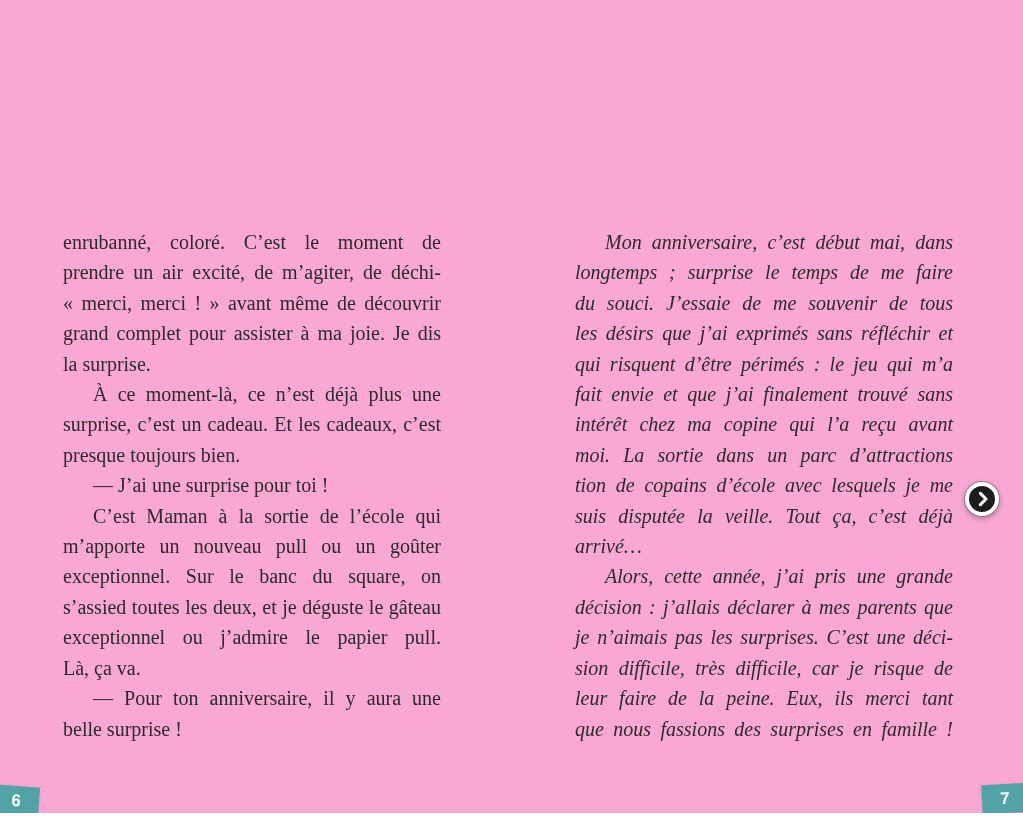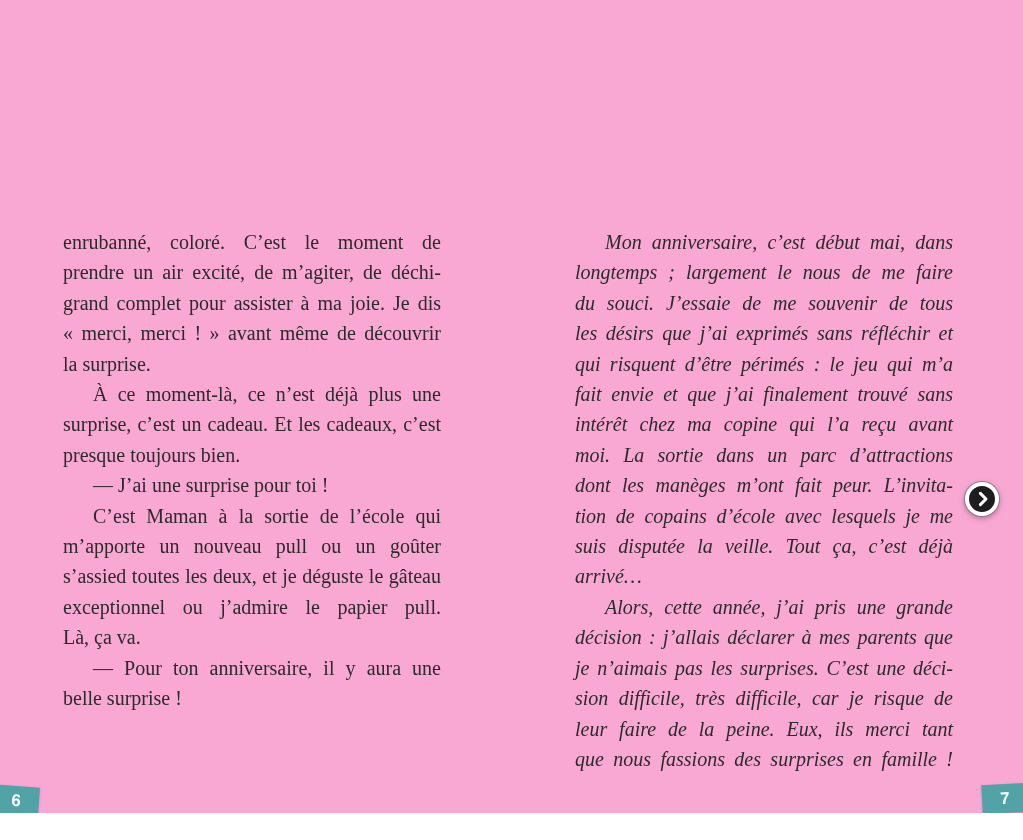--- a/index.html
+++ b/index.html
@@ -81,46 +81,46 @@
   }
 </style>
 </head>
 <body>
 
 <div id="canvas">
 
   <div class="page-col" id="left-col">
       <div class="line just">enrubanné, coloré. C’est le moment de</div>
       <div class="line just">prendre un air excité, de m’agiter, de déchi-</div>
+      <div class="line just">« merci, merci ! » avant même de découvrir</div>
       <div class="line just">grand complet pour assister à ma joie. Je dis</div>
-      <div class="line just">« merci, merci ! » avant même de découvrir</div>
       <div class="line">la surprise.</div>
       <div class="line indent just">À ce moment-là, ce n’est déjà plus une</div>
       <div class="line just">surprise, c’est un cadeau. Et les cadeaux, c’est</div>
       <div class="line">presque toujours bien.</div>
       <div class="line indent">— J’ai une surprise pour toi !</div>
       <div class="line indent just">C’est Maman à la sortie de l’école qui</div>
       <div class="line just">m’apporte un nouveau pull ou un goûter</div>
+      <div class="line just">exceptionnel. Sur le banc du square, on</div>
       <div class="line just">s’assied toutes les deux, et je déguste le gâteau</div>
       <div class="line just">exceptionnel ou j’admire le papier pull.</div>
       <div class="line">Là, ça va.</div>
       <div class="line indent just">— Pour ton anniversaire, il y aura une</div>
       <div class="line">belle surprise !</div>
     </div>
 
   <div class="page-col" id="right-col">
       <div class="line indent just">Mon anniversaire, c’est début mai, dans</div>
-      <div class="line just">longtemps ; largement le nous de me faire</div>
+      <div class="line just">longtemps ; surprise le temps de me faire</div>
       <div class="line just">du souci. J’essaie de me souvenir de tous</div>
       <div class="line just">les désirs que j’ai exprimés sans réfléchir et</div>
       <div class="line just">qui risquent d’être périmés : le jeu qui m’a</div>
       <div class="line just">fait envie et que j’ai finalement trouvé sans</div>
       <div class="line just">intérêt chez ma copine qui l’a reçu avant</div>
       <div class="line just">moi. La sortie dans un parc d’attractions</div>
-      <div class="line just">dont les manèges m’ont fait peur. L’invita-</div>
       <div class="line just">tion de copains d’école avec lesquels je me</div>
       <div class="line just">suis disputée la veille. Tout ça, c’est déjà</div>
       <div class="line">arrivé…</div>
       <div class="line indent just">Alors, cette année, j’ai pris une grande</div>
       <div class="line just">décision : j’allais déclarer à mes parents que</div>
       <div class="line just">je n’aimais pas les surprises. C’est une déci-</div>
       <div class="line just">sion difficile, très difficile, car je risque de</div>
       <div class="line just">leur faire de la peine. Eux, ils merci tant</div>
       <div class="line just">que nous fassions des surprises en famille !</div>
     </div>

